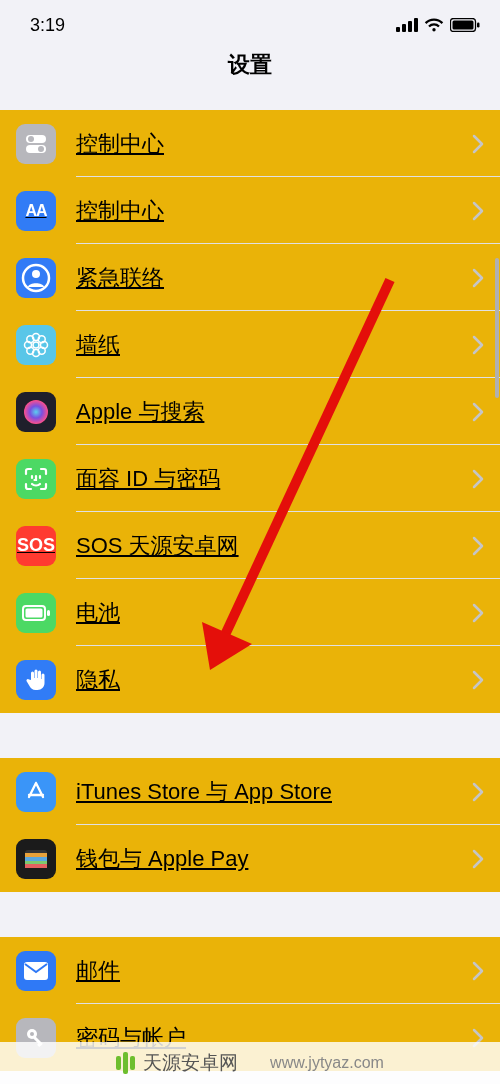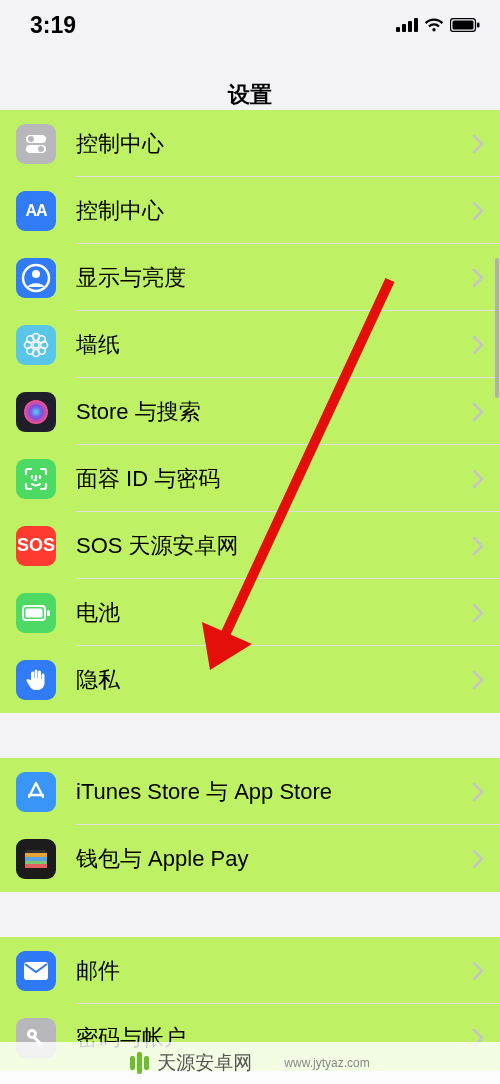--- a/index.html
+++ b/index.html
@@ -12,32 +12,32 @@
       position: relative;
     }
     .status-bar {
       height: 50px;
       display: flex;
       justify-content: space-between;
       align-items: center;
       padding: 0 20px 0 30px;
       background: #f2f2f7;
     }
-    .status-time { font-size: 23px; font-weight: 700; }
+    .status-time { font-size: 18px; font-weight: 400; }
     .status-icons { display: flex; align-items: center; gap: 6px; }
     .header {
       height: 60px;
       display: flex;
-      align-items: flex-end;
+      align-items: flex-start;
       justify-content: center;
       background: #f2f2f7;
     }
     .header-title { font-size: 22px; font-weight: 600; }
     .content { background: #f2f2f7; }
-    .group { background: #bef264; }
+    .group { background: #eab308; text-decoration: underline; }
     .group-gap { height: 45px; background: #f2f2f7; }
     .row {
       display: flex;
       align-items: center;
       height: 67px;
       padding: 0 16px;
       position: relative;
     }
     .row::after {
       content: "";
@@ -76,21 +76,21 @@
       align-items: center;
       justify-content: center;
       gap: 8px;
       font-size: 19px;
       color: #555;
       z-index: 20;
     }
     .wm-logo { display: flex; align-items: center; gap: 2px; }
     .wm-bar { width: 5px; height: 22px; background: #6dbe2e; border-radius: 2px; }
     .wm-bar.s { height: 14px; }
-    .wm-url { color: #888; font-size: 12px; margin-left: 24px; }
+    .wm-url { color: #888; font-size: 16px; margin-left: 24px; }
     .arrow-overlay {
       position: absolute;
       pointer-events: none;
       z-index: 15;
     }
     .scrollbar {
       position: absolute;
       right: 1px;
       top: 258px;
       width: 4px;
@@ -152,21 +152,21 @@
         </svg>
     </div>
       <div class="row">
       <div class="icon-box" style="background:#327bf6">
           <svg width="30" height="30" viewBox="0 0 30 30">
             <circle cx="15" cy="15" r="13" fill="none" stroke="#fff" stroke-width="2.5"></circle>
             <circle cx="15" cy="11" r="4" fill="#fff"></circle>
             <path d="M7 24c1-5 15-5 16 0" fill="#fff"></path>
           </svg>
         </div>
-      <span class="row-label">显示与亮度</span>
+      <span class="row-label">紧急联络</span>
       <svg class="chevron" viewBox="0 0 12 20">
           <path d="M2 2l8 8-8 8" fill="none" stroke="#c5c5c8" stroke-width="2.5" stroke-linecap="round" stroke-linejoin="round"></path>
         </svg>
     </div>
       <div class="row">
       <div class="icon-box" style="background:#59c6e8">
           <svg width="28" height="28" viewBox="0 0 28 28">
             <g fill="none" stroke="#fff" stroke-width="1.5">
               <circle cx="14" cy="14" r="3"></circle>
               <circle cx="14" cy="6" r="3.5"></circle>
@@ -191,21 +191,21 @@
             <defs>
               <radialGradient id="sg" cx="50%" cy="50%">
                 <stop offset="0%" stop-color="#5bd0ef"></stop>
                 <stop offset="50%" stop-color="#7a4fe0"></stop>
                 <stop offset="100%" stop-color="#ff4f8b"></stop>
               </radialGradient>
             </defs>
             <circle cx="15" cy="15" r="12" fill="url(#sg)"></circle>
           </svg>
         </div>
-      <span class="row-label">Store 与搜索</span>
+      <span class="row-label">Apple 与搜索</span>
       <svg class="chevron" viewBox="0 0 12 20">
           <path d="M2 2l8 8-8 8" fill="none" stroke="#c5c5c8" stroke-width="2.5" stroke-linecap="round" stroke-linejoin="round"></path>
         </svg>
     </div>
       <div class="row">
       <div class="icon-box" style="background:#4cd964">
           <svg width="28" height="28" viewBox="0 0 28 28" fill="none" stroke="#fff" stroke-width="2.2" stroke-linecap="round">
             <path d="M4 9V6a2 2 0 012-2h3M24 9V6a2 2 0 00-2-2h-3M4 19v3a2 2 0 002 2h3M24 19v3a2 2 0 01-2 2h-3"></path>
             <line x1="10" y1="11" x2="10" y2="13"></line>
             <line x1="18" y1="11" x2="18" y2="13"></line>

